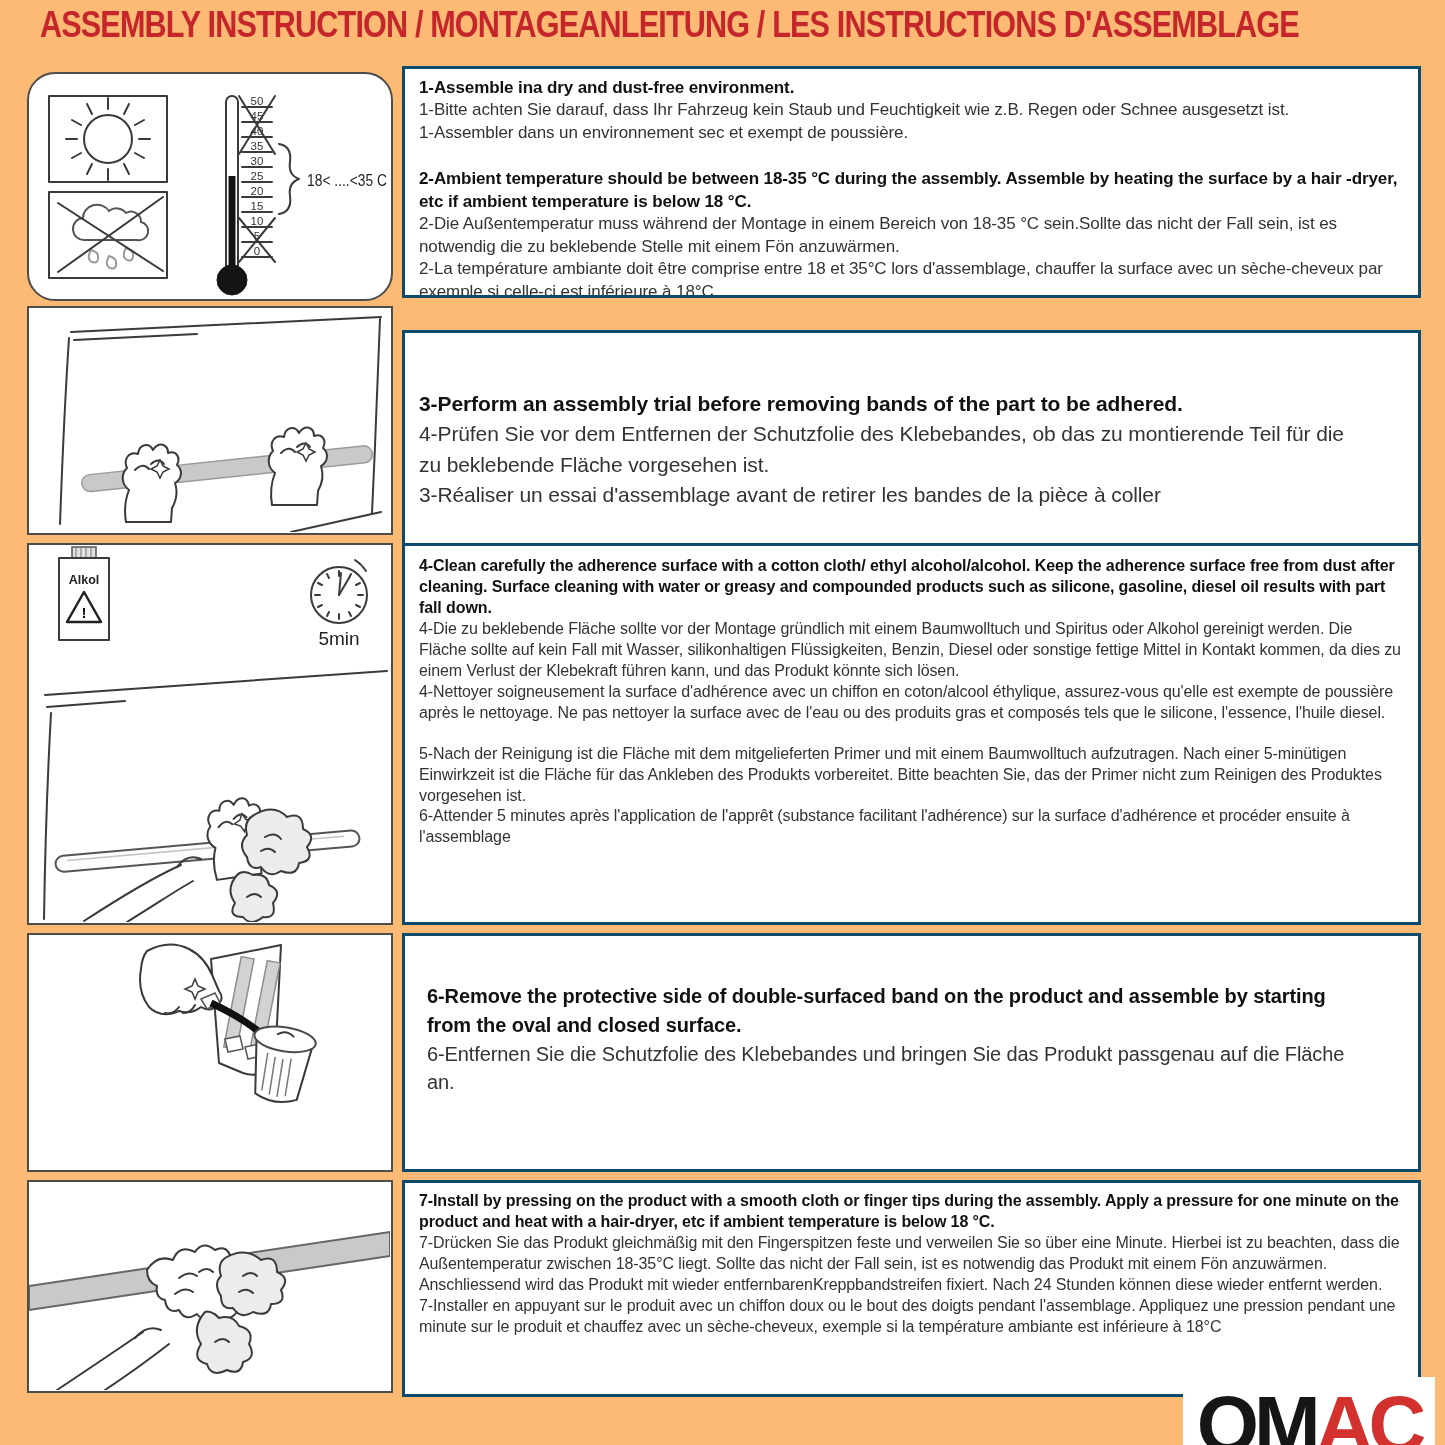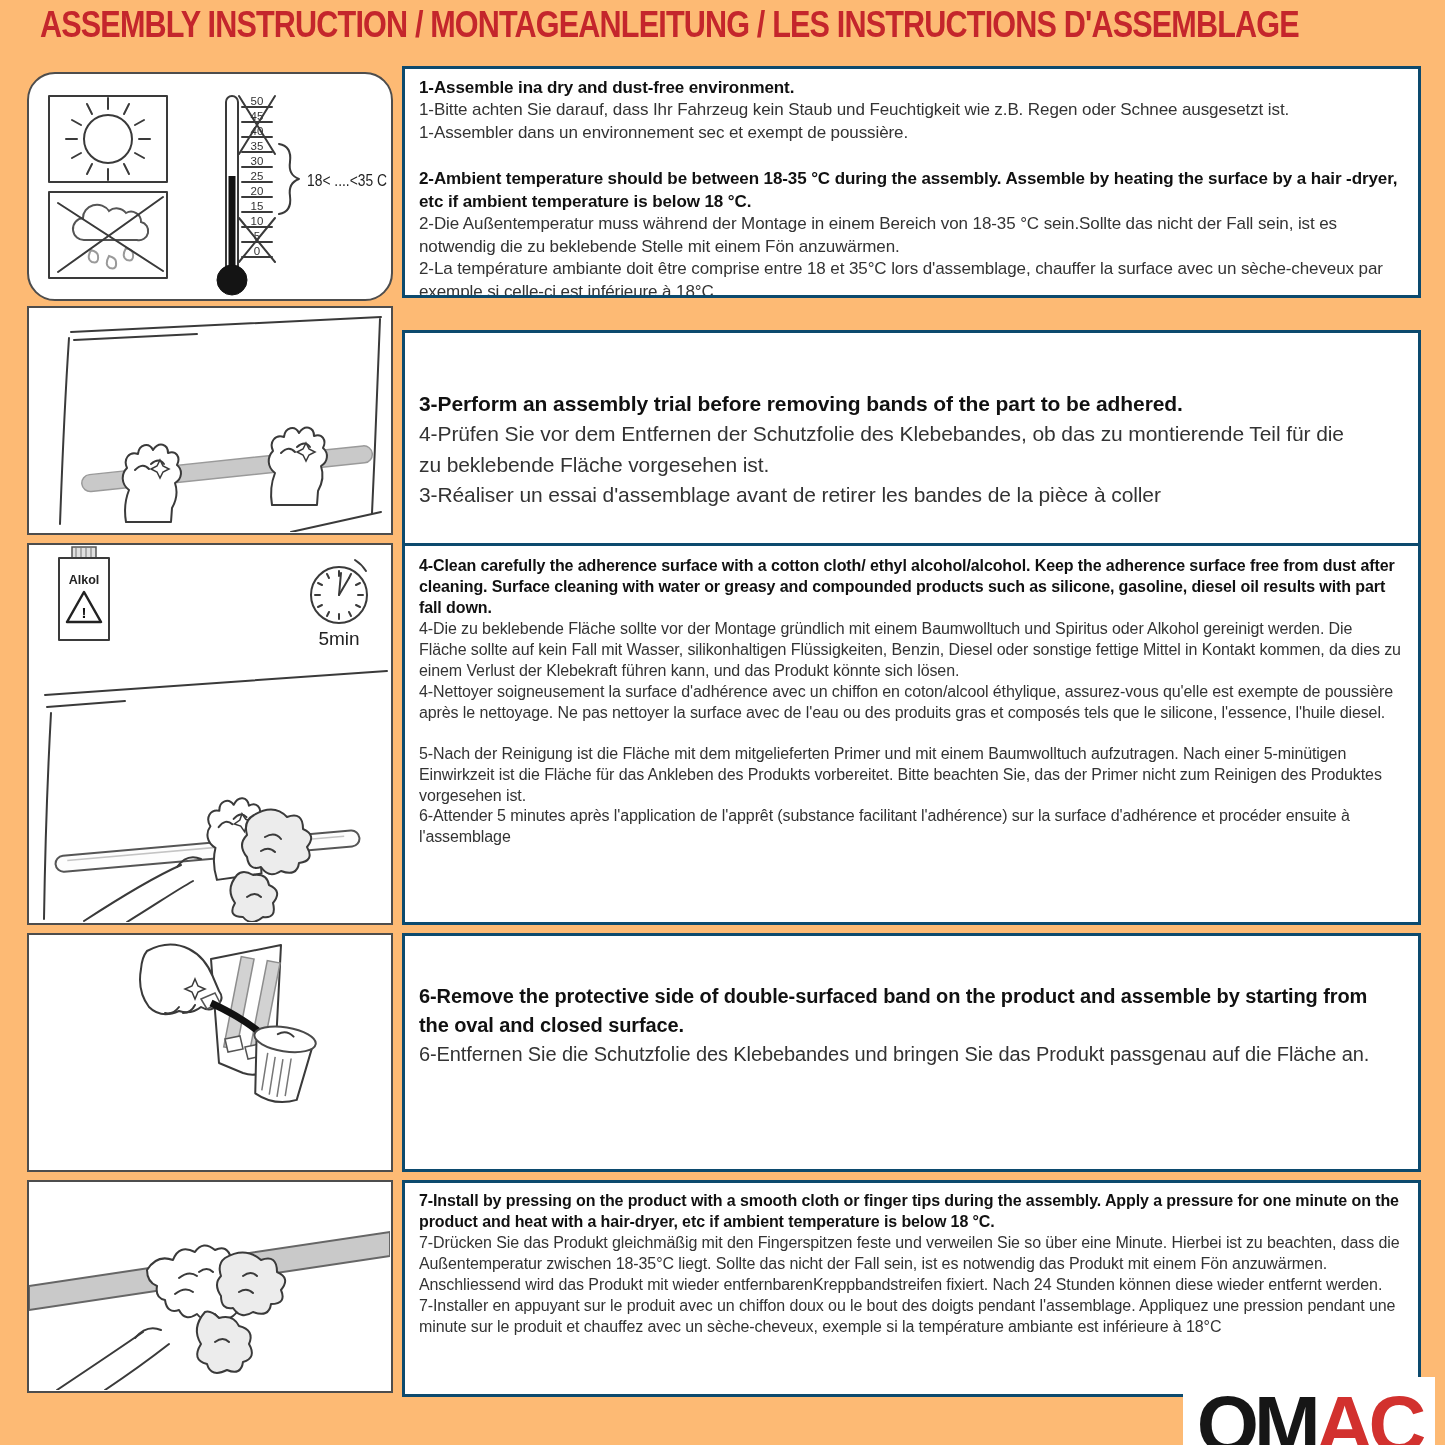--- a/index.html
+++ b/index.html
@@ -16,21 +16,21 @@
   .en{font-weight:700;color:#111;}
   .de,.fr{font-weight:400;color:#333;}
   .fs17 p{font-size:17px;line-height:1.32;}
   .fs16 p{font-size:16px;line-height:1.31;}
   .fs21 p{font-size:21px;line-height:1.45;}
   .fs20 p{font-size:20px;line-height:1.44;}
   .gap24{height:24px;} .gap20{height:20px;}
   .pad-a{padding:8px 16px 0 14px;}
   .pad-b{padding:56px 60px 0 14px;}
   .pad-c{padding:10px 14px 0 14px;}
-  .pad-d{padding:46px 46px 0 14px;}
+  .pad-d{padding:46px 46px 0 22px;}
   .pad-e{padding:8px 16px 11px 14px;}
   .logo{position:absolute;left:1183px;top:1349px;width:252px;height:96px;background:#fff;
         display:flex;align-items:center;justify-content:center;z-index:5;margin-top:28px;}
   .logo span{font-size:80px;font-weight:700;letter-spacing:-5px;line-height:1;}
   svg{display:block;}
   .sk{stroke:#3a3a3a;stroke-width:2;fill:none;stroke-linecap:round;stroke-linejoin:round;}
   .skw{stroke:#3a3a3a;stroke-width:2;fill:#fff;stroke-linecap:round;stroke-linejoin:round;}
   .cloth{fill:#ececec;stroke:#3a3a3a;stroke-width:2;stroke-linejoin:round;}
   .num{font-size:11.5px;fill:#333;font-family:"Liberation Sans",sans-serif;}
 </style>

